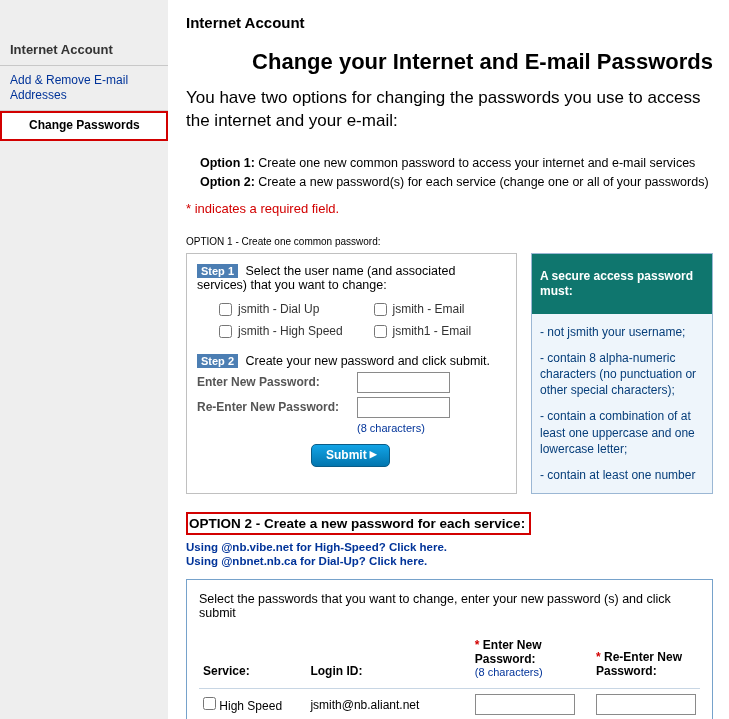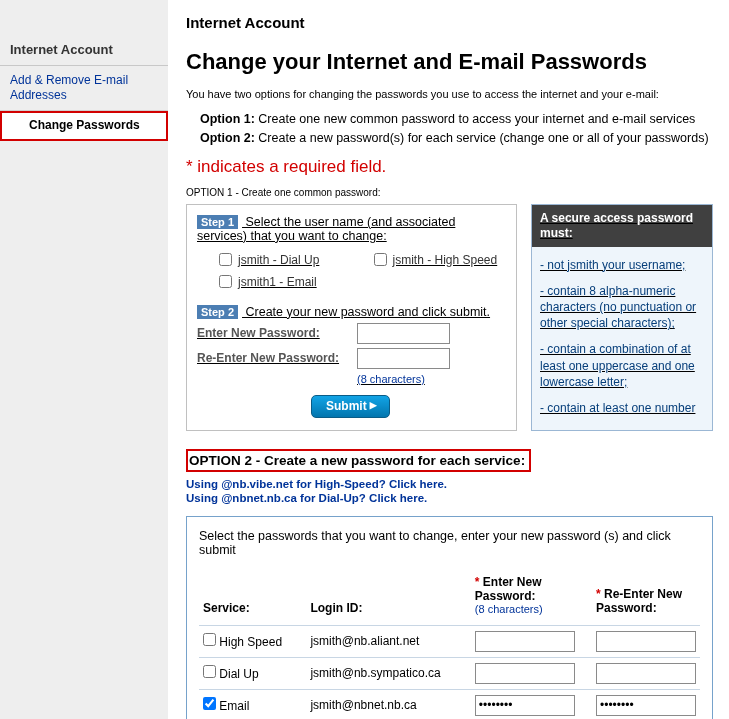--- a/index.html
+++ b/index.html
@@ -50,69 +50,69 @@
     outline-offset:-2px;
     background:#fff;
     padding-left:29px;
   }
   .main{
     flex:1;
     padding:14px 16px 20px 18px;
     min-width:0;
   }
   h2.title{margin:0 0 18px 0;font-size:15px;font-weight:bold;}
-  h1.pagetitle{margin:0 0 12px 0;font-size:22px;font-weight:bold;}
-  p{margin:0 0 9px 0;font-size:11px;line-height:1.35;}
+  h1.pagetitle{margin:0 0 12px 0;font-size:22px;font-weight:bold;text-align:right;}
+  p{margin:0 0 22px 0;font-size:17px;line-height:1.35;}
   .opt-line{margin:0 0 2px 14px;font-size:12.5px;}
   .opt-line b{font-weight:bold;}
-  .red-note{color:var(--red);font-size:17px;margin:10px 0 10px 0;}
+  .red-note{color:var(--red);font-size:13px;margin:10px 0 20px 0;}
   .opt-heading{font-weight:normal;font-size:10px;margin:8px 0 6px 0;}
   .opt2-heading{
     font-weight:bold;font-size:13.5px;margin:18px 0 4px 0;
     display:inline-block;
     padding:2px 4px 2px 1px;
     border:2px solid var(--red);
     text-align:right;
   }
-  .row1{display:flex;align-items:stretch;gap:14px;text-decoration:underline;}
+  .row1{display:flex;align-items:stretch;gap:14px;}
   .graybox{
     border:1px solid #C0C0C0;
     padding:10px 10px 12px 10px;
     font-size:12.5px;
     flex:1;
   }
   .bluebox{
     width:180px;
     border:1px solid var(--box-border);
     background:var(--box-blue-bg);
     font-size:12px;
     color:#063E7A;
     flex-shrink:0;
   }
   .bluebox .bb-head{
-    background:#404040;
+    background:#0f766e;
     color:#fff;
     font-weight:bold;
-    padding:6px 8px;
+    padding:15px 8px;
     font-size:12px;
     line-height:1.25;
   }
   .bluebox .bb-item{padding:10px 8px 0 8px;line-height:1.35;}
   .bluebox .bb-item:last-child{padding-bottom:10px;}
   .step-badge{
     display:inline-block;
     background:#4C7EB3;
     color:#fff;
     font-weight:bold;
     font-size:11px;
     padding:1px 4px;
     margin-right:4px;
   }
   .svc-grid{display:flex;flex-wrap:wrap;margin:6px 0 12px 0;}
-  .svc-item{display:flex;align-items:center;width:50%;padding:4px 0 4px 22px;box-sizing:border-box;}
+  .svc-item{display:flex;align-items:flex-end;width:50%;padding:4px 0 4px 22px;box-sizing:border-box;}
   .svc-item label{margin-left:6px;font-size:12px;color:#333;}
   .svc-item.rt label{letter-spacing:0;}
   .pw-row{display:flex;align-items:center;margin:4px 0;}
   .pw-row .lbl{width:160px;font-weight:bold;color:#555;font-size:12px;}
   input[type=text],input[type=password]{
     border:1px solid #8A8A8A;
     height:17px;
     font-size:12px;
     padding:1px 3px;
     background:#fff;
@@ -179,20 +179,24 @@
     <div class="row1">
       <div class="graybox">
         <div>
           <span class="step-badge">Step 1</span><span> Select the user name (and associated services) that you want to change:</span>
         </div>
         <div class="svc-grid">
           <div class="svc-item">
               <input type="checkbox" style="">
               <label>jsmith  - Dial Up</label>
             </div>
+          <div class="svc-item rt">
+              <input type="checkbox" style="">
+              <label>jsmith  - Email</label>
+            </div>
           <div class="svc-item">
               <input type="checkbox" style="">
               <label>jsmith  - High Speed</label>
             </div>
           <div class="svc-item rt">
               <input type="checkbox" style="">
               <label>jsmith1 - Email</label>
             </div>
         </div>
         <div>

